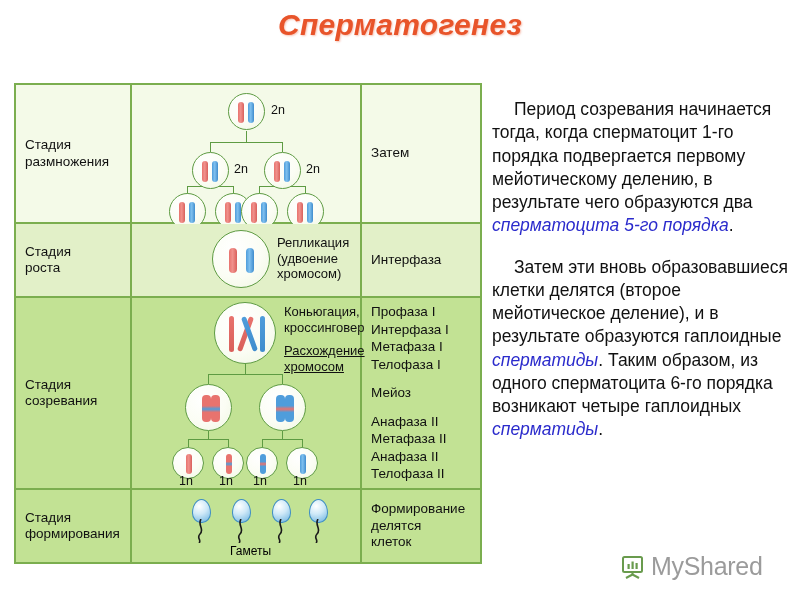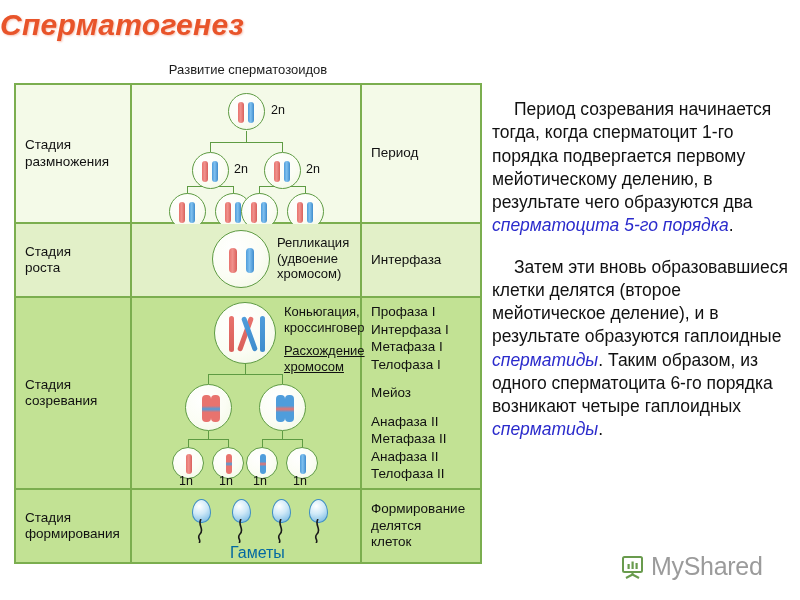--- a/index.html
+++ b/index.html
@@ -14,21 +14,21 @@
     overflow: hidden;
     position: relative;
   }
 
   
   #slide-title {
     position: absolute;
     top: 8px;
     left: 0;
     width: 800px;
-    text-align: left;
+    text-align: center;
     font-size: 30px;
     font-style: italic;
     font-weight: bold;
     color: #E8542A;
     text-shadow: 1px 1px 2px rgba(232,84,42,0.35);
     letter-spacing: 0.3px;
   }
 
   
   #diagram-panel {
@@ -153,22 +153,22 @@
     background: radial-gradient(circle at 36% 28%, #ffffff 0%, #cfe9f8 42%, #8fc6e8 78%, #4d9fd0 100%);
     border: 1px solid #3f8ec2;
   }
   .sperm-tail {
     position: absolute;
     left: 5px; top: 20px;
     width: 14px; height: 24px;
   }
   .gamete-caption {
     position: absolute;
-    font-size: 16px;
-    color: #0369a1;
+    font-size: 12px;
+    color: #000000;
   }
 
   
   #text-panel {
     position: absolute;
     left: 492px;
     top: 98px;
     width: 300px;
     color: #111;
     font-size: 17.5px;
@@ -193,21 +193,20 @@
     letter-spacing: -0.3px;
   }
 </style>
 </head>
 <body>
 
 <div id="slide-title">Сперматогенез</div>
 
 <div id="diagram-panel">
 
-  <div id="table-caption">Развитие сперматозоидов</div>
 
   <table id="stage-table">
     <tbody>
 
       <tr class="row-1">
         <td class="col-stage">
           <div class="stage-label">Стадия
 размножения</div>
         </td>
         <td class="col-figure fig-cell" style="height:137px">
@@ -256,21 +255,21 @@
           <div class="cell-circle" style="left:109px; top:108px; width:37px; height:37px;">
             <div class="chromo red" style="left:9px;  top:8px; width:6px; height:21px;"></div>
             <div class="chromo blue" style="left:19px; top:8px; width:6px; height:21px;"></div>
           </div>
           <div class="cell-circle" style="left:155px; top:108px; width:37px; height:37px;">
             <div class="chromo red" style="left:9px;  top:8px; width:6px; height:21px;"></div>
             <div class="chromo blue" style="left:19px; top:8px; width:6px; height:21px;"></div>
           </div>
         </td>
         <td class="col-phase">
-          <div class="phase-label">Период</div>
+          <div class="phase-label">Затем</div>
         </td>
       </tr>
 
       <tr class="row-2">
         <td class="col-stage">
           <div class="stage-label">Стадия
 роста</div>
         </td>
         <td class="col-figure fig-cell" style="height:72px">
           <div class="cell-circle" style="left:80px; top:6px; width:58px; height:58px;">

